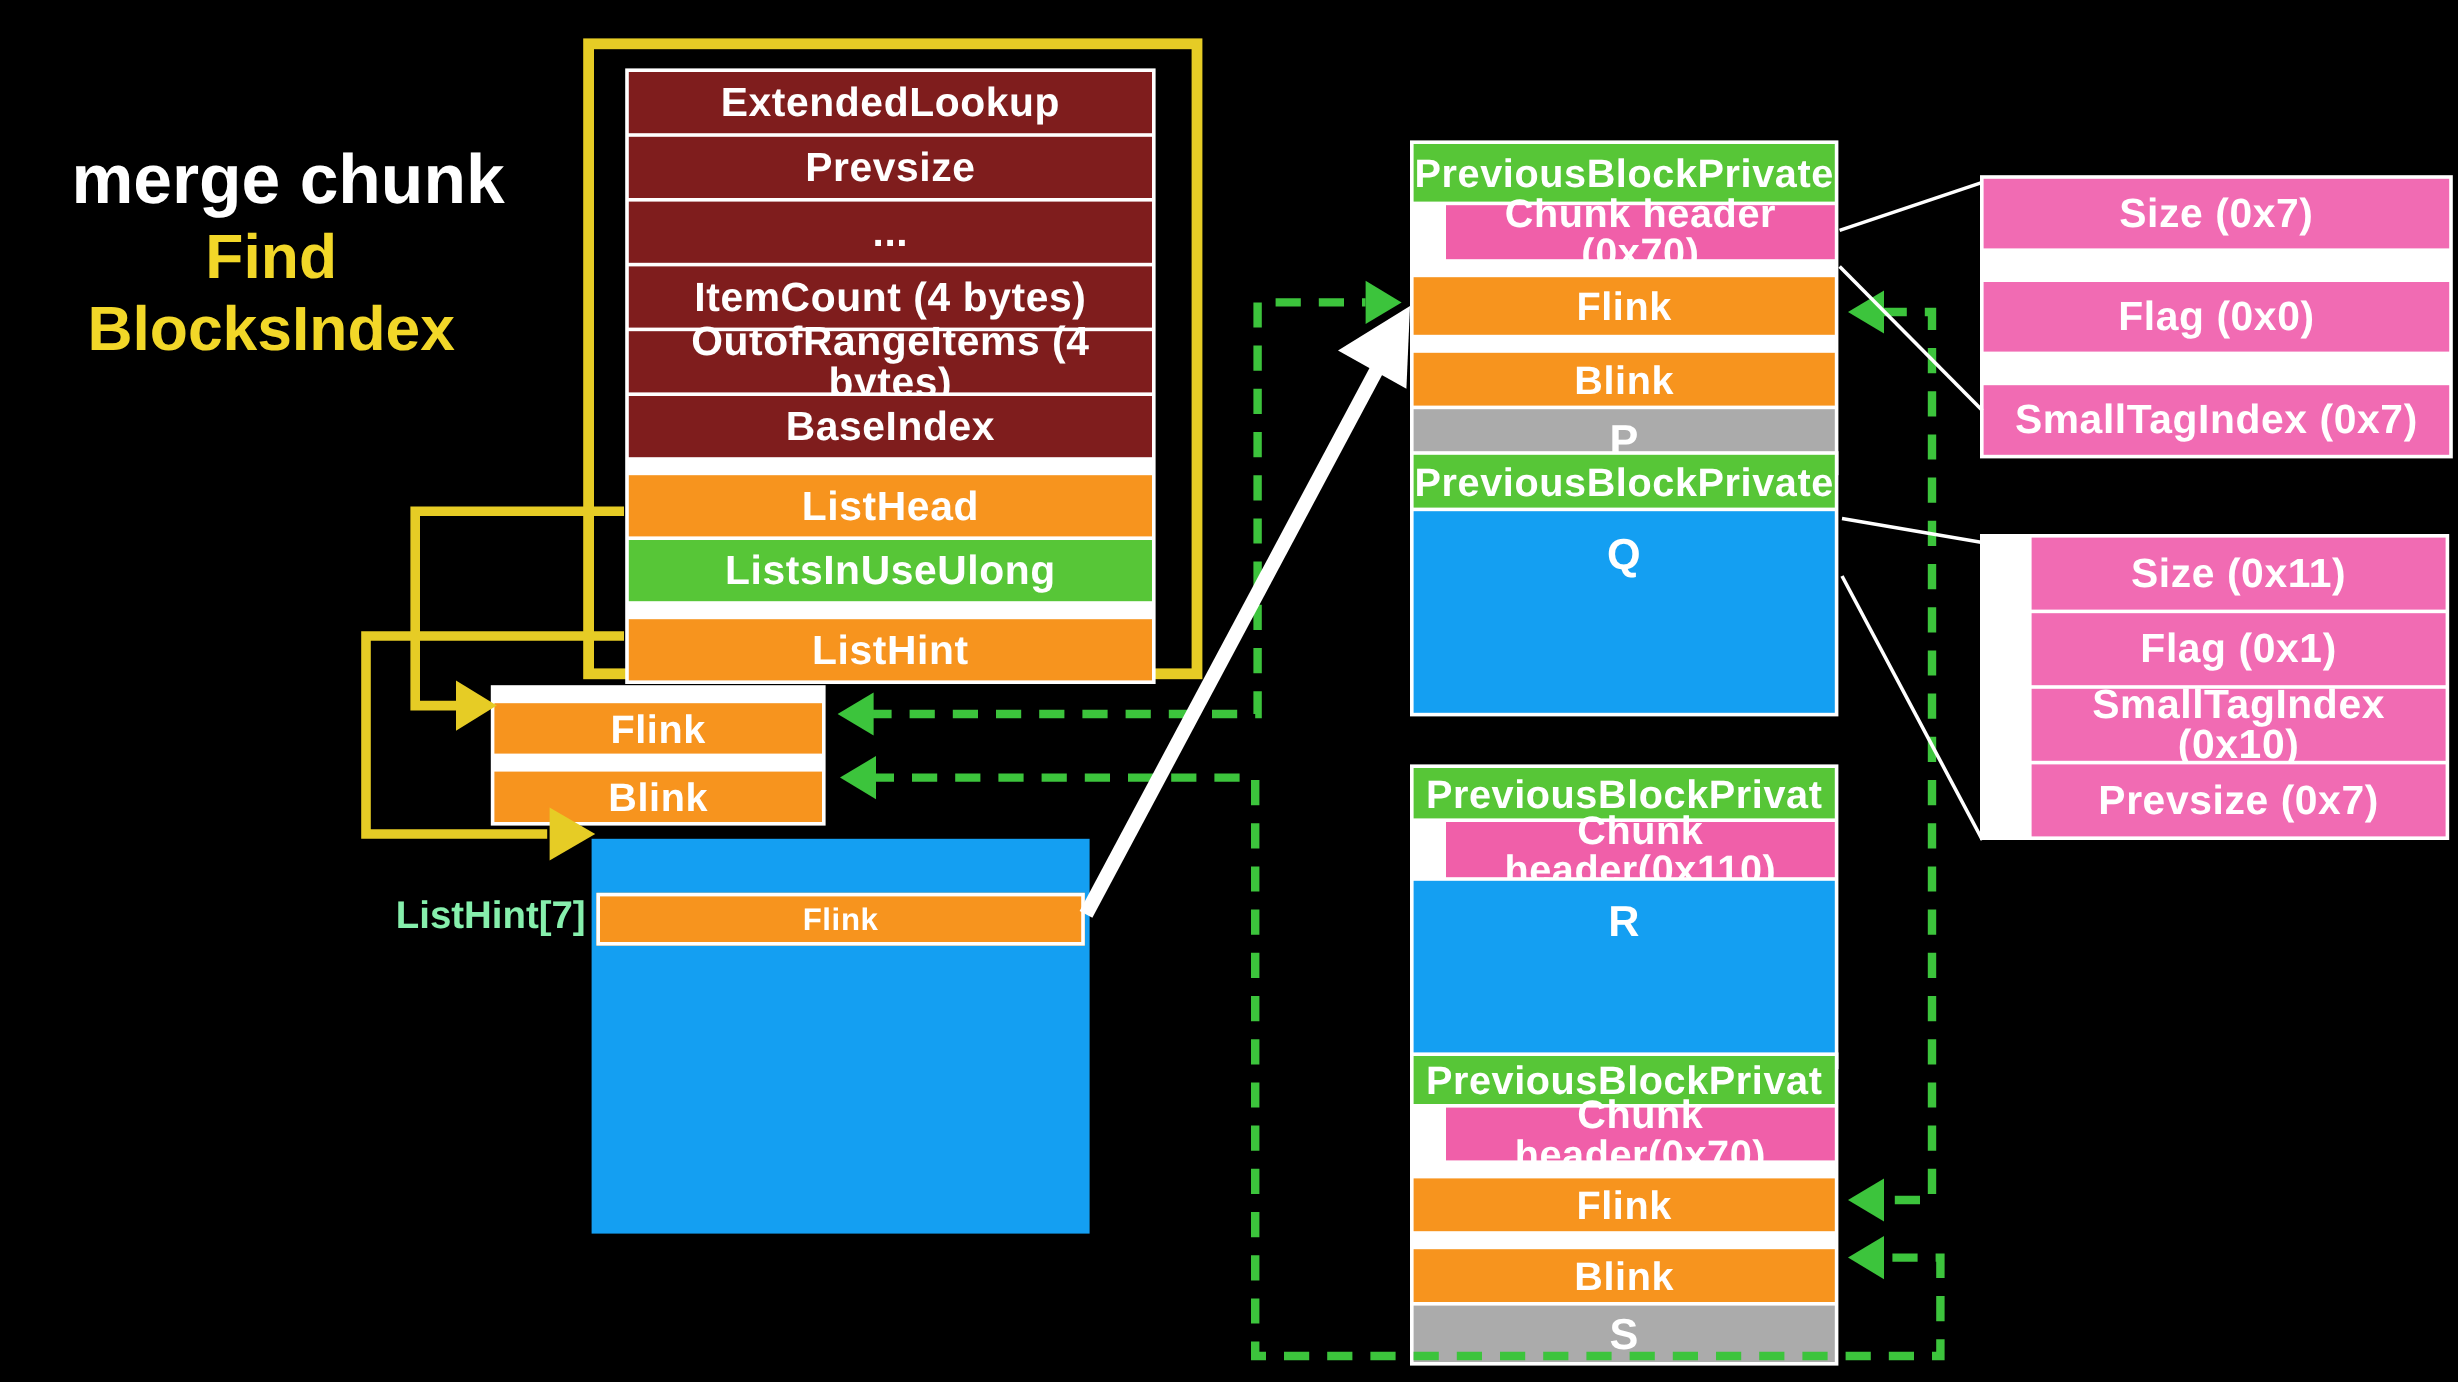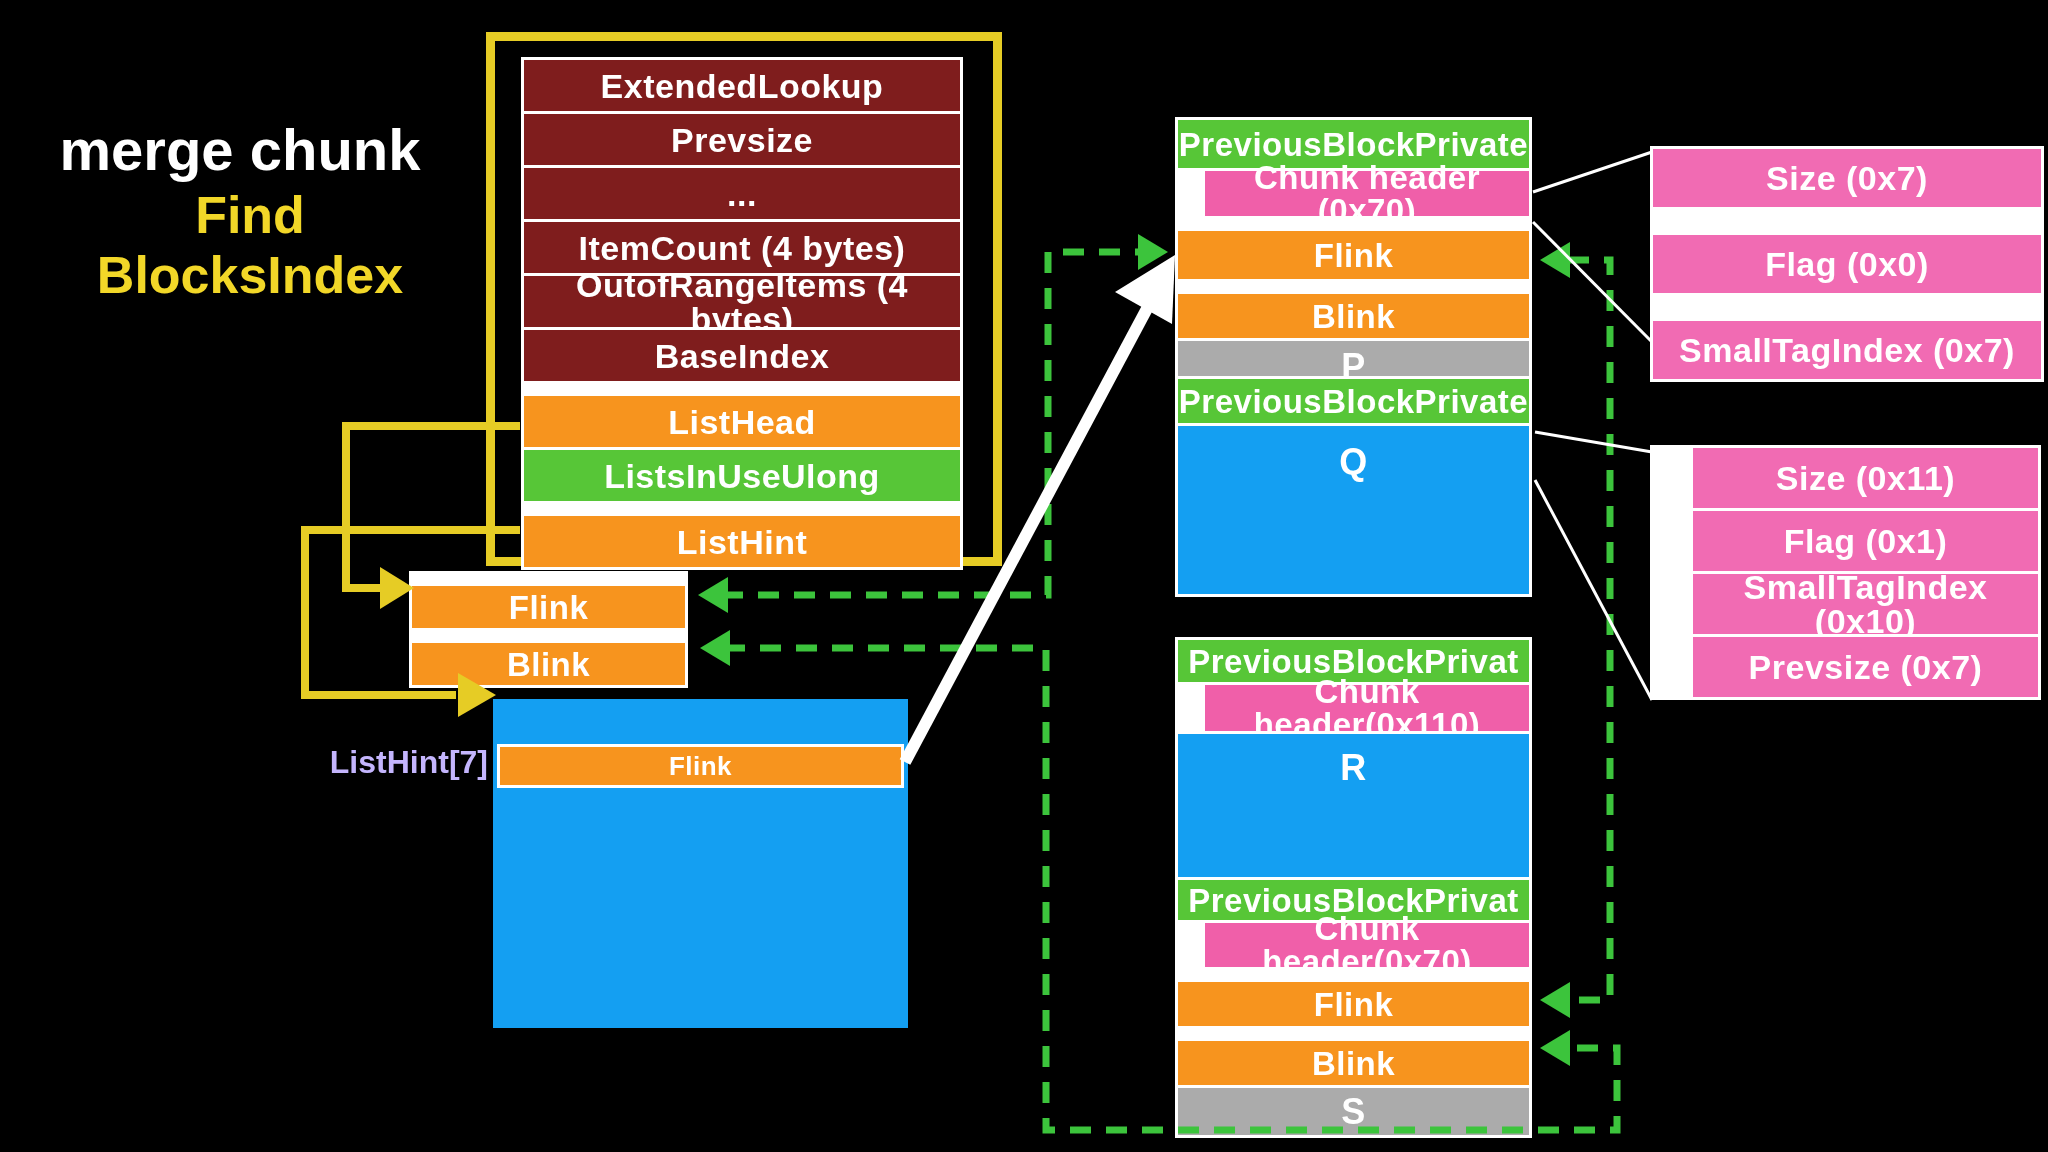--- a/index.html
+++ b/index.html
@@ -12,30 +12,30 @@
   .magenta{background:#7f1d1d;}
   .pinkhdr{background:#F05FA9;margin-left:27px;}
   .pinklight{background:#F16BB3;font-size:34px;}
   .orange{background:#F7941E;margin-top:12px;}
   .green{background:#57C637;}
   .gray{background:#ABABAB;}
   .blue{background:#149FF2;}
   .bigtable .row{font-size:34px;}
   .title{font-size:58px;color:#fff;text-align:center;}
   .subtitle{font-size:52px;color:#F2D728;text-align:center;line-height:1.15;}
-  .sidelabel{font-size:32px;color:#c4b5fd;text-align:right;}
+  .sidelabel{font-size:32px;color:#86efac;text-align:right;}
   .striplabel{font-size:26px;}
   .frame{border:9px solid #E6CC25;}
   svg{position:absolute;left:0;top:0;pointer-events:none;}
 </style>
 </head>
 <body>
 
 <div class="abs title" style="left:50px;top:116px;width:380px;">merge chunk</div>
-<div class="abs subtitle" style="left:60px;top:186px;width:380px;">
+<div class="abs subtitle" style="left:36px;top:186px;width:380px;">
   <div>Find</div>
   <div>BlocksIndex</div>
 </div>
 
 <div class="abs frame" style="left:486px;top:32px;width:516px;height:534px;"></div>
 
 <div class="abs stack bigtable" style="left:521px;top:57px;width:442px;">
   <div class="row magenta" style="height:51px">ExtendedLookup</div>
   <div class="row magenta" style="height:51px">Prevsize</div>
   <div class="row magenta" style="height:51px">...</div>

